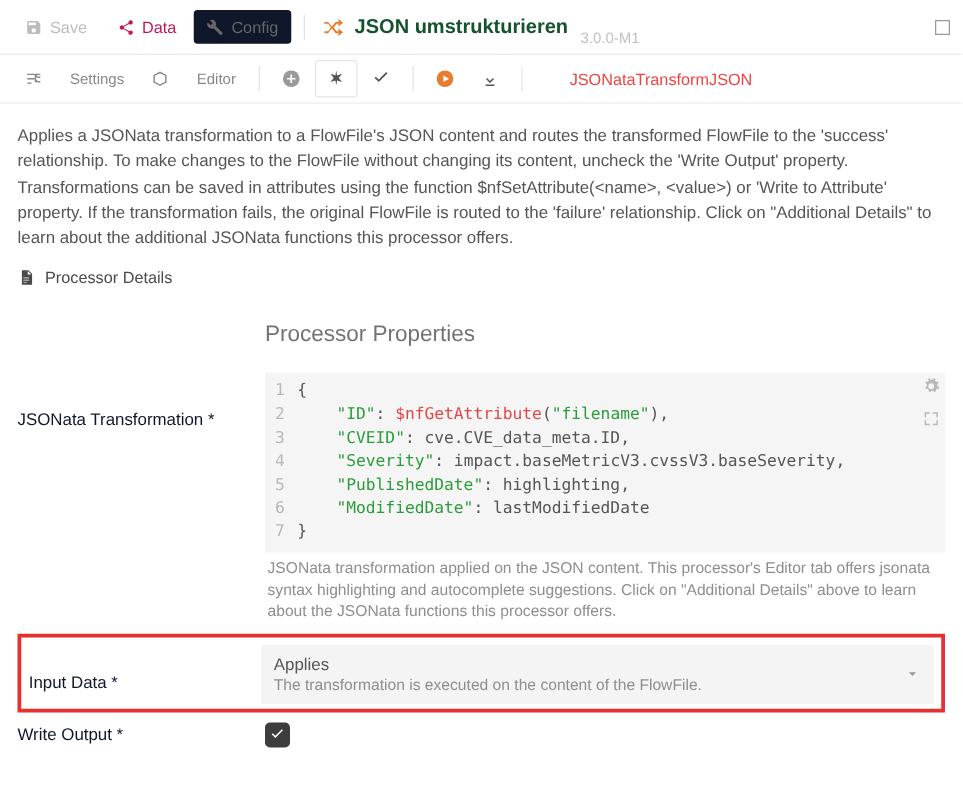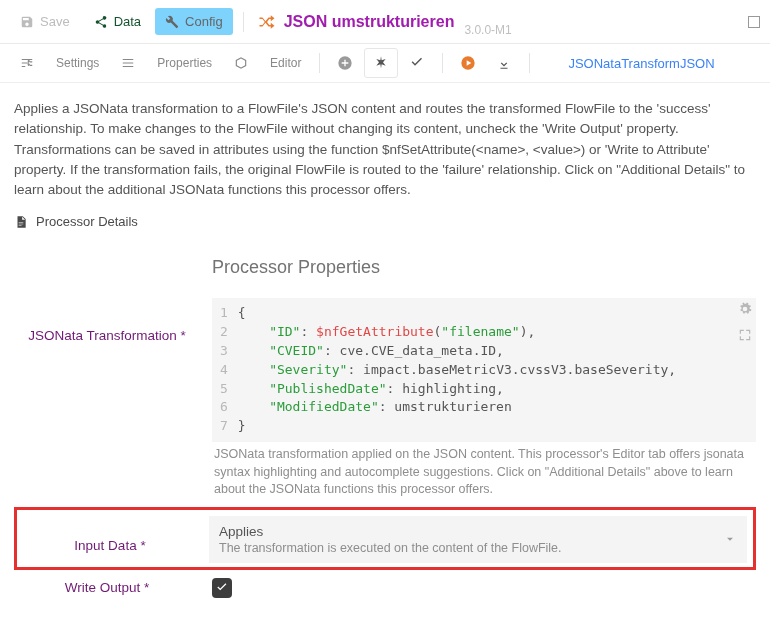--- a/index.html
+++ b/index.html
@@ -15,35 +15,35 @@
     align-items: center;
     padding: 6px 10px;
     border-bottom: 1px solid #e9e9e9;
     gap: 4px;
   }
   .toolbar1 .tbtn {
     display: inline-flex;
     align-items: center;
     gap: 6px;
     padding: 6px 10px;
-    color: #14532d;
+    color: #be185d;
     cursor: pointer;
     border-radius: 3px;
     font-size: 13px;
   }
   .toolbar1 .tbtn.disabled { color: #bcbcbc; cursor: default; }
-  .toolbar1 .tbtn.active { background: #7dd3fc; color: #666; }
+  .toolbar1 .tbtn.active { background: #0f172a; color: #666; }
   .title-block {
     display: inline-flex;
     align-items: center;
     gap: 8px;
     margin-left: 4px;
   }
   .title {
-    color: #a21caf;
+    color: #14532d;
     font-weight: 700;
     font-size: 16px;
     text-align: center;
   }
   .title-icon { color: #e97b2e; }
   .version { color: #bfbfbf; font-size: 12px; margin-left: 2px; margin-top: 17px; }
   .spacer { flex: 1; }
   .maximize {
     width: 12px; height: 12px;
     border: 1.5px solid #999;
@@ -69,21 +69,21 @@
   .iconbtn {
     width: 34px; height: 30px;
     display: inline-flex;
     align-items: center; justify-content: center;
     color: #9a9a9a;
     cursor: pointer;
     border-radius: 3px;
   }
   .iconbtn.boxed { border: 1px solid #e6e6e6; }
   .iconbtn.orange { color: #e97b2e; }
-  .crumb { color: #3b82f6; margin-left: 30px; font-size: 13px; }
+  .crumb { color: #ef4444; margin-left: 30px; font-size: 13px; }
   .desc {
     padding: 16px 14px 8px;
     color: #555;
     line-height: 1.5;
     font-size: 13.5px;
   }
   .addl {
     padding: 6px 14px 14px;
     color: #4a4a4a;
     display: flex;
@@ -99,24 +99,24 @@
   .props {
     padding: 0 14px 20px;
   }
   .row {
     display: flex;
     align-items: flex-start;
     margin-bottom: 8px;
   }
   .row .label {
     width: 198px;
-    text-align: center;
+    text-align: left;
     padding-right: 12px;
     padding-top: 30px;
-    color: #701a75;
+    color: #0f172a;
     font-size: 13.5px;
   }
   .row .ctrl {
     flex: 1;
     position: relative;
   }
   .codebox {
     background: #f5f5f5;
     display: flex;
     font-family: "Consolas", "Menlo", monospace;
@@ -214,26 +214,20 @@
   <div class="spacer"></div>
   <div class="maximize"></div>
 </div>
 
 <div class="toolbar2">
   <div class="tab">
     <svg width="14" height="14" viewBox="0 0 24 24">
         <path fill="currentColor" d="M3 17h6v2H3v-2zm0-6h12v2H3v-2zm0-6h18v2H3V5zm14 10h4v2h-4v-2zm-2 2a2 2 0 1 1 0-4 2 2 0 0 1 0 4zM17 9h4v2h-4V9zm-2 2a2 2 0 1 1 0-4 2 2 0 0 1 0 4z"></path>
       </svg>
     <span>Settings</span>
-  </div>
-  <div class="tab">
-    <svg width="14" height="14" viewBox="0 0 24 24">
-        <path fill="currentColor" d="M3 5h18v2H3V5zm0 6h18v2H3v-2zm0 6h18v2H3v-2z"></path>
-      </svg>
-    <span>Properties</span>
   </div>
   <div class="tab">
     <svg width="14" height="14" viewBox="0 0 24 24">
         <path fill="currentColor" d="M12 2l9 5v10l-9 5-9-5V7l9-5zm0 2.3L5 8v8l7 3.9L19 16V8l-7-3.7z"></path>
       </svg>
     <span>Editor</span>
   </div>
   <div class="vdiv"></div>
   <div class="iconbtn">
     <svg width="16" height="16" viewBox="0 0 24 24">
@@ -285,21 +279,21 @@
   <div class="row">
     <div class="label">JSONata Transformation *</div>
     <div class="ctrl">
       <div class="codebox">
         <div class="gutter">1<br>2<br>3<br>4<br>5<br>6<br>7</div>
         <div class="code"><span>{</span>
     <span class="key">"ID"</span><span>: </span><span class="fn">$nfGetAttribute</span><span>(</span><span class="str">"filename"</span><span>),</span>
     <span class="key">"CVEID"</span><span>: cve.CVE_data_meta.ID,</span>
     <span class="key">"Severity"</span><span>: impact.baseMetricV3.cvssV3.baseSeverity,</span>
     <span class="key">"PublishedDate"</span><span>: highlighting,</span>
-    <span class="key">"ModifiedDate"</span><span>: umstrukturieren</span>
+    <span class="key">"ModifiedDate"</span><span>: lastModifiedDate</span>
 <span>}</span></div>
         <div class="code-side-icons">
           <svg width="14" height="14" viewBox="0 0 24 24">
               <path fill="currentColor" d="M12 8a4 4 0 1 0 0 8 4 4 0 0 0 0-8zm9 4l2 1-1 3-2-1a9 9 0 0 1-2 2l1 2-3 1-1-2a9 9 0 0 1-3 0l-1 2-3-1 1-2a9 9 0 0 1-2-2l-2 1-1-3 2-1a9 9 0 0 1 0-3l-2-1 1-3 2 1a9 9 0 0 1 2-2L7 2l3-1 1 2a9 9 0 0 1 3 0l1-2 3 1-1 2a9 9 0 0 1 2 2l2-1 1 3-2 1a9 9 0 0 1 0 3z"></path>
             </svg>
           <svg width="14" height="14" viewBox="0 0 24 24">
               <path fill="currentColor" d="M3 3h7v2H5v5H3V3zm18 0v7h-2V5h-5V3h7zM3 21v-7h2v5h5v2H3zm18 0h-7v-2h5v-5h2v7z"></path>
             </svg>
         </div>
       </div>

